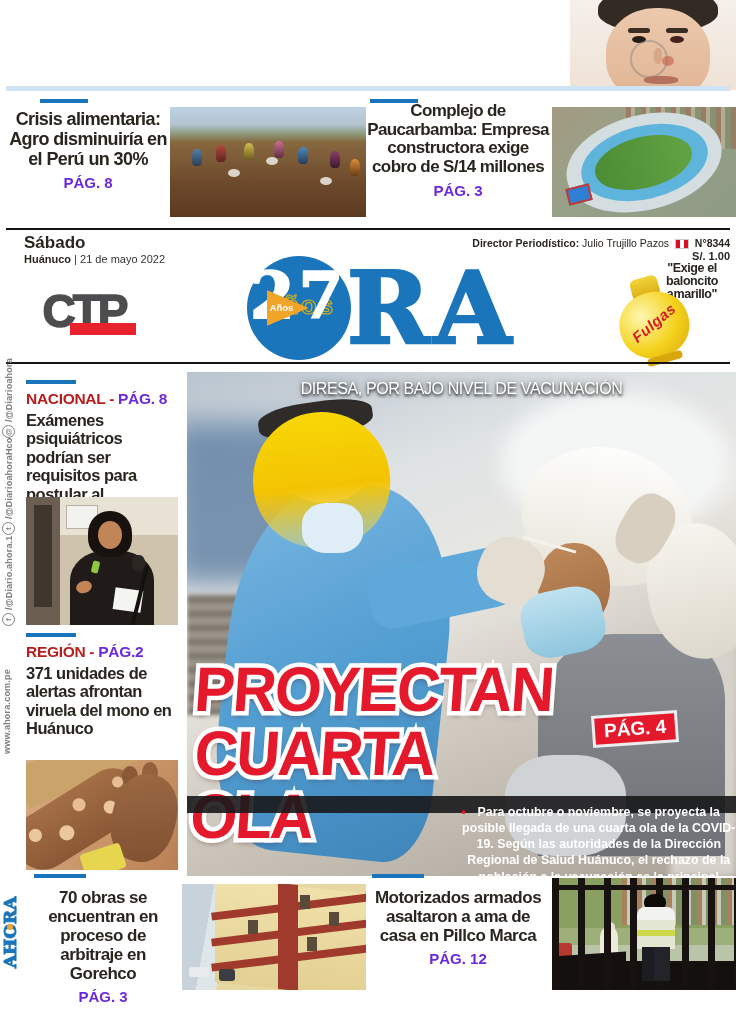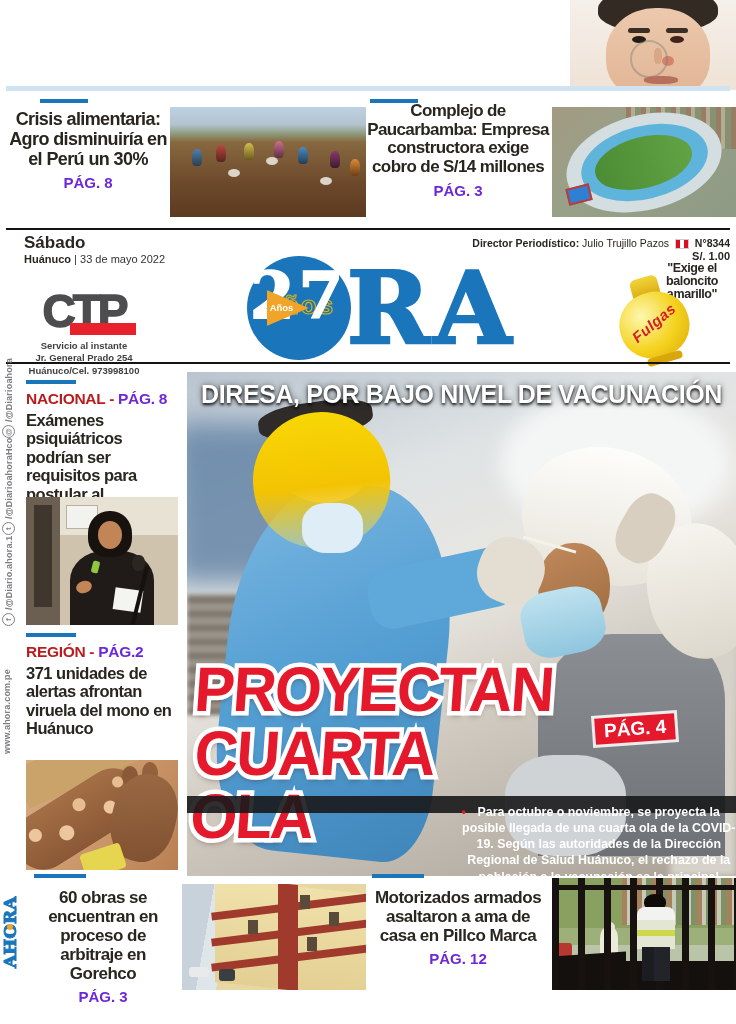--- a/index.html
+++ b/index.html
@@ -154,21 +154,21 @@
   .w-visor{left:13%;top:6%;width:21%;height:7%;background:#2e2b28;border-radius:40%;transform:rotate(-8deg);}
   .w-shield{left:12%;top:8%;width:25%;height:27%;border-radius:50% 50% 48% 48%;transform:rotate(-6deg);
             background:linear-gradient(180deg,#f8d705 0%,#f3c303 55%,rgba(255,240,140,.35) 100%);}
   .w-mmask{left:21%;top:26%;width:11%;height:10%;background:#dfeef6;border-radius:40%;}
   .p-cap{left:61%;top:15%;width:31%;height:27%;background:linear-gradient(180deg,#fdfdfb,#e8e4da);border-radius:50% 55% 45% 50%;transform:rotate(8deg);}
   .p-cap2{right:-3%;top:30%;width:19%;height:27%;background:linear-gradient(180deg,#f6f4ee,#ddd8cc);border-radius:48%;transform:rotate(-12deg);}
   .p-hand{left:79%;top:24%;width:9%;height:14%;background:#d9cfc0;border-radius:40%;transform:rotate(30deg);}
   .p-face{left:64%;top:34%;width:13%;height:17%;background:linear-gradient(160deg,#c08a5c,#9e6a3e);border-radius:48%;}
   .p-mask{left:61%;top:43%;width:15%;height:13%;background:linear-gradient(180deg,#bfe2ef,#8fc6de);border-radius:35%;transform:rotate(-12deg);}
 
-  .kicker{left:0;top:8px;width:100%;text-align:center;color:#fff;font-weight:bold;font-size:25px;letter-spacing:-0.4px;
+  .kicker{left:0;top:8px;width:100%;text-align:center;color:#fff;font-weight:normal;font-size:16px;letter-spacing:-0.4px;
           text-shadow:0 2px 3px rgba(0,0,0,.85),0 0 6px rgba(0,0,0,.5);}
   .hl{position:absolute;font-weight:bold;font-size:63px;letter-spacing:-2px;line-height:1;transform:skewX(-4deg) scaleX(.96);transform-origin:left;}
   .hl .back{color:#fff;-webkit-text-stroke:9px #fff;text-shadow:0 4px 7px rgba(60,0,0,.5);}
   .hl .front{position:absolute;left:0;top:0;color:#e4192c;}
   .hl1{left:10px;top:286px;}
   .hl2{left:10px;top:350px;}
   .pag4{left:408px;top:344px;background:#e4192c;color:#fff;font-weight:bold;font-size:19px;
         padding:2px 9px;transform:rotate(-4deg);box-shadow:0 0 0 3px rgba(255,255,255,.85);}
   .summary{left:0;top:424px;width:549px;box-sizing:border-box;background:rgba(24,24,27,.9);
            color:#fff;font-weight:bold;font-size:12.4px;line-height:1.3;text-align:center;padding:8px 8px 9px;}
@@ -248,21 +248,21 @@
     <div class="s-town"></div>
     <div class="s-roof"></div>
     <div class="s-track"></div>
     <div class="s-field"></div>
     <div class="s-pool"></div>
   </div>
 
   <div class="rule" style="top:228px;"></div>
   <div class="abs day">Sábado</div>
   <div class="abs pdate">
-    <b>Huánuco</b> | <span>33 de mayo 2022</span>
+    <b>Huánuco</b> | <span>21 de mayo 2022</span>
   </div>
   <div class="abs dirline">
     <b>Director Periodístico:</b>
     <span>Julio Trujillo Pazos</span>
     <span class="flag"></span>
     <b>N°8344</b>
   </div>
   <div class="abs price">S/. 1.00</div>
 
   <div class="abs logo">
@@ -272,25 +272,20 @@
       <span class="tri">
         <span>Años</span>
       </span>
     </span>
     <span>RA</span>
   </div>
 
   <div class="abs ctp">
     <div class="ctp-name">CTP</div>
     <div class="ctp-bar"></div>
-    <div class="ctp-lines">
-      <div>Servicio al instante</div>
-      <div>Jr. General Prado 254</div>
-      <div>Huánuco/Cel. 973998100</div>
-    </div>
   </div>
 
   <div class="abs promo">"Exige el baloncito amarillo"</div>
   <div class="abs balloon">
     <div class="b-top"></div>
     <div class="b-body"></div>
     <div class="b-base"></div>
     <div class="b-text">Fulgas</div>
   </div>
   <div class="rule" style="top:362px;"></div>
@@ -380,21 +375,21 @@
     </div>
     <div class="pag4">PÁG. 4</div>
     <div class="summary">
       <span class="bl">•</span>
       <span>Para octubre o noviembre, se proyecta la posible llegada de una cuarta ola de la COVID-19. Según las autoridades de la Dirección Regional de Salud Huánuco, el rechazo de la población a la vacunación es la principal razón de esta amenaza. Además del relajo social con respecto a las medidas de protección como el distanciamiento y el uso de la mascarilla.</span>
     </div>
   </div>
 
   <div class="tick" style="left:34px;top:874px;width:52px;"></div>
   <div class="abs bs-left">
-    <div class="bs-h">60 obras se encuentran en proceso de arbitraje en Gorehco</div>
+    <div class="bs-h">70 obras se encuentran en proceso de arbitraje en Gorehco</div>
     <div class="ts-pg pg-red">PÁG. 3</div>
   </div>
   <div class="photo bld">
     <div class="b-face2"></div>
     <div class="b-band" style="top:18%;"></div>
     <div class="b-band" style="top:42%;"></div>
     <div class="b-band" style="top:66%;"></div>
     <div class="b-col"></div>
     <div class="b-win" style="left:64%;top:10%;"></div>
     <div class="b-win" style="left:80%;top:26%;"></div>

